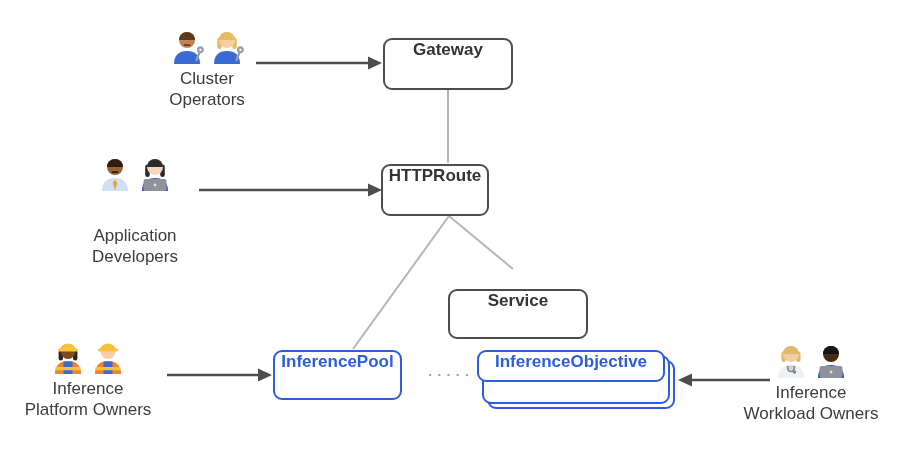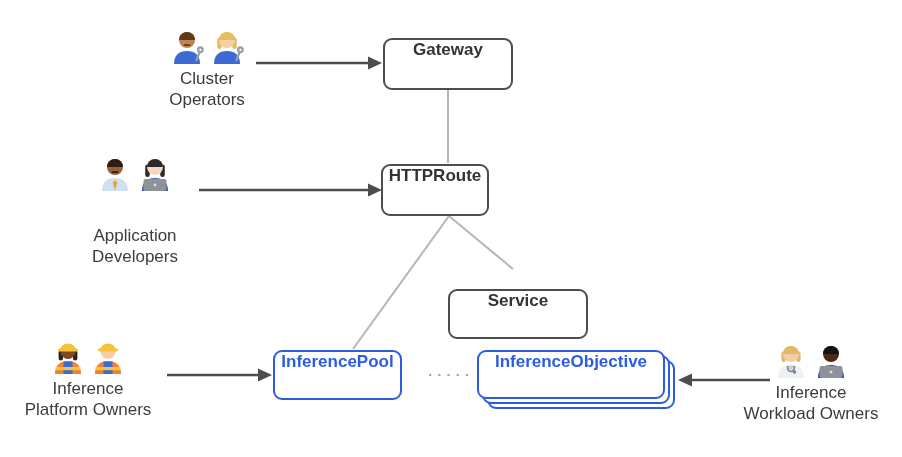--- a/index.html
+++ b/index.html
@@ -31,21 +31,21 @@
   }
   .node.blue {
     border: 2.5px solid #2b5ce2;
     color: #2b5ce2;
   }
   .node.layer { border-radius: 9px; }
   .node-gateway      { left: 383px; top: 38px;  width: 130px; height: 52px; }
   .node-httproute    { left: 381px; top: 164px; width: 108px; height: 52px; }
   .node-service      { left: 448px; top: 269px; width: 140px; height: 50px; margin-top: 20px; }
   .node-pool         { left: 273px; top: 350px; width: 129px; height: 50px; }
-  .node-objective    { left: 477px; top: 350px; width: 188px; height: 49px; }
+  .node-objective    { left: 477px; top: 350px; width: 188px; height: 32px; }
   .node-objective-l2 { left: 482px; top: 355px; width: 188px; height: 49px; }
   .node-objective-l3 { left: 487px; top: 360px; width: 188px; height: 49px; }
   .actor {
     position: absolute;
     display: flex;
     flex-direction: column;
     align-items: center;
   }
   .actor-cluster-operators   { left: 133px; top: 26px;  width: 148px; }
   .actor-app-developers      { left: 61px;  top: 153px; width: 148px; gap: 30px; }

